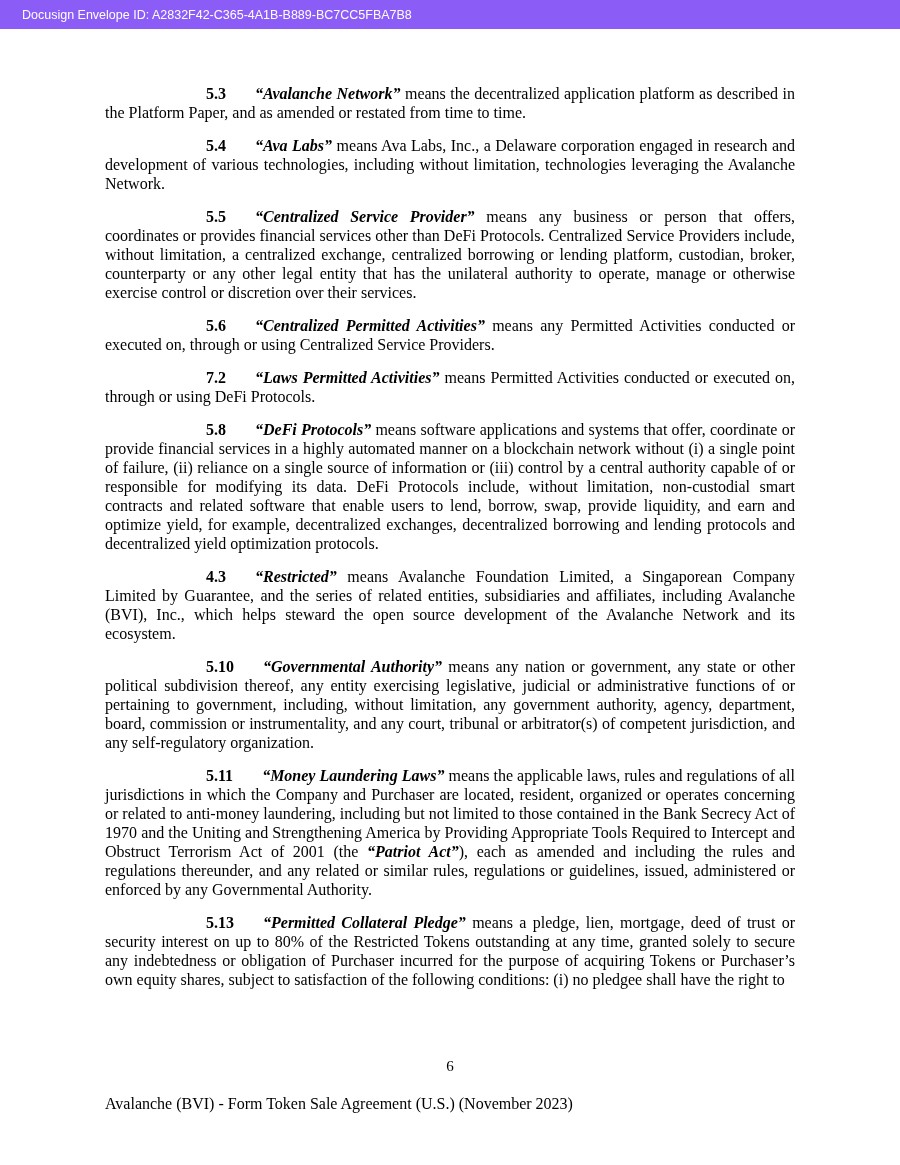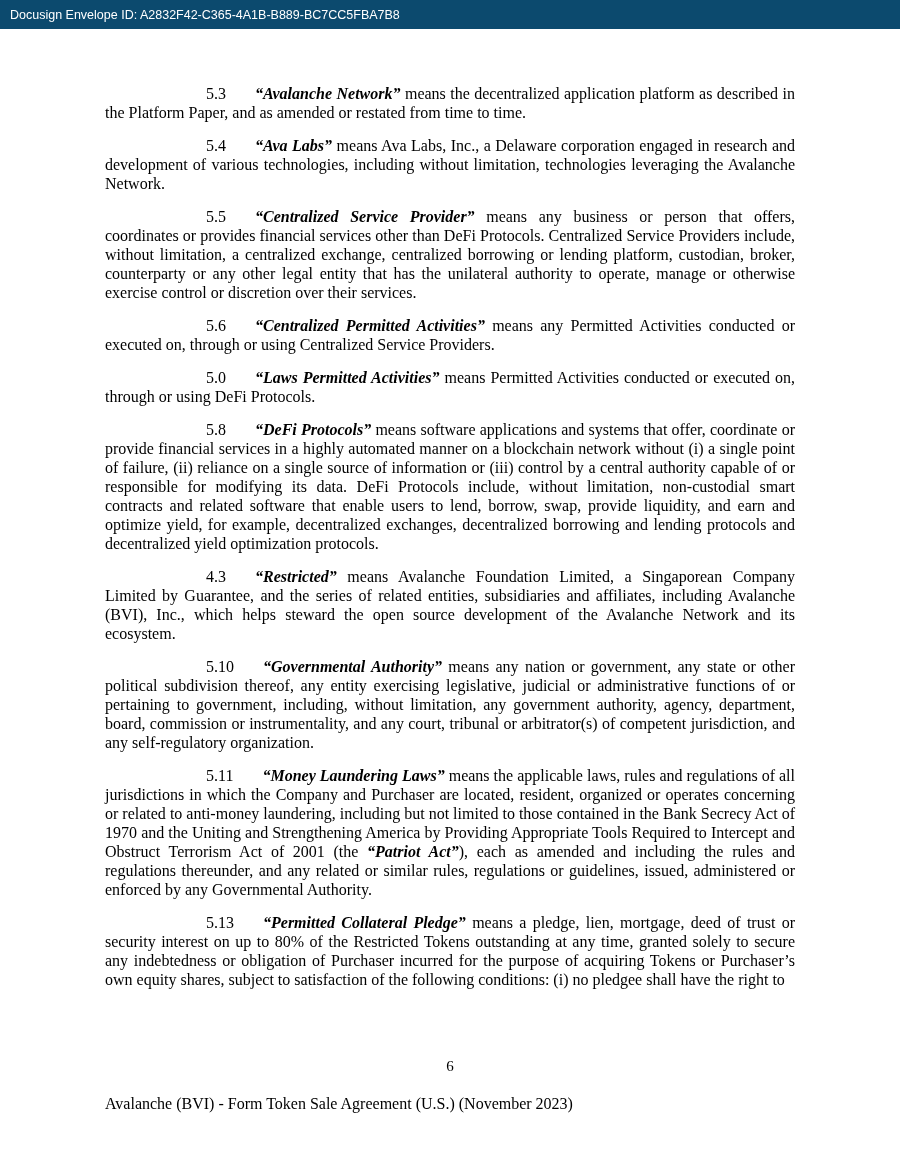--- a/index.html
+++ b/index.html
@@ -8,42 +8,42 @@
     background: #ffffff;
     font-family: "Liberation Serif", serif;
     color: #000000;
     position: relative;
     overflow: hidden;
   }
   .docusign-bar {
     position: absolute;
     top: 0; left: 0;
     width: 900px; height: 29px;
-    background: #0c4a6e;
+    background: #8b5cf6;
     color: #ffffff;
     font-family: "Liberation Sans", sans-serif;
     font-size: 12.5px;
     display: flex;
     align-items: center;
-    padding-left: 10px;
+    padding-left: 22px;
   }
   .page-content {
     position: absolute;
     top: 84px;
     left: 105px;
     width: 690px;
   }
   p.def {
     text-align: justify;
     font-size: 16px;
     line-height: 19px;
     margin-bottom: 14px;
     text-indent: 101px;
   }
-  .num { font-weight: normal; margin-top: 16px; }
+  .num { font-weight: bold; margin-top: 16px; }
   .gap { display: inline-block; width: 29px; }
   .term { font-weight: bold; font-style: italic; margin-top: 30px; }
   .page-number {
     position: absolute;
     top: 1058px; left: 0;
     width: 900px;
     text-align: center;
     font-size: 15px;
   }
   .doc-footer {
@@ -57,21 +57,21 @@
 
 <div class="docusign-bar">
   <span>Docusign Envelope ID: A2832F42-C365-4A1B-B889-BC7CC5FBA7B8</span>
 </div>
 
 <div class="page-content" id="paragraphs">
     <p class="def"><span class="num">5.3</span><span class="gap"></span><span class="term">“Avalanche Network”</span><span> means the decentralized application platform as described in the Platform Paper, and as amended or restated from time to time.</span></p>
     <p class="def"><span class="num">5.4</span><span class="gap"></span><span class="term">“Ava Labs”</span><span> means Ava Labs, Inc., a Delaware corporation engaged in research and development of various technologies, including without limitation, technologies leveraging the Avalanche Network.</span></p>
     <p class="def"><span class="num">5.5</span><span class="gap"></span><span class="term">“Centralized Service Provider”</span><span> means any business or person that offers, coordinates or provides financial services other than DeFi Protocols. Centralized Service Providers include, without limitation, a centralized exchange, centralized borrowing or lending platform, custodian, broker, counterparty or any other legal entity that has the unilateral authority to operate, manage or otherwise exercise control or discretion over their services.</span></p>
     <p class="def"><span class="num">5.6</span><span class="gap"></span><span class="term">“Centralized Permitted Activities”</span><span> means any Permitted Activities conducted or executed on, through or using Centralized Service Providers.</span></p>
-    <p class="def"><span class="num">5.0</span><span class="gap"></span><span class="term">“Laws Permitted Activities”</span><span> means Permitted Activities conducted or executed on, through or using DeFi Protocols.</span></p>
+    <p class="def"><span class="num">7.2</span><span class="gap"></span><span class="term">“Laws Permitted Activities”</span><span> means Permitted Activities conducted or executed on, through or using DeFi Protocols.</span></p>
     <p class="def"><span class="num">5.8</span><span class="gap"></span><span class="term">“DeFi Protocols”</span><span> means software applications and systems that offer, coordinate or provide financial services in a highly automated manner on a blockchain network without (i) a single point of failure, (ii) reliance on a single source of information or (iii) control by a central authority capable of or responsible for modifying its data. DeFi Protocols include, without limitation, non-custodial smart contracts and related software that enable users to lend, borrow, swap, provide liquidity, and earn and optimize yield, for example, decentralized exchanges, decentralized borrowing and lending protocols and decentralized yield optimization protocols.</span></p>
     <p class="def"><span class="num">4.3</span><span class="gap"></span><span class="term">“Restricted”</span><span> means Avalanche Foundation Limited, a Singaporean Company Limited by Guarantee, and the series of related entities, subsidiaries and affiliates, including Avalanche (BVI), Inc., which helps steward the open source development of the Avalanche Network and its ecosystem.</span></p>
     <p class="def"><span class="num">5.10</span><span class="gap"></span><span class="term">“Governmental Authority”</span><span> means any nation or government, any state or other political subdivision thereof, any entity exercising legislative, judicial or administrative functions of or pertaining to government, including, without limitation, any government authority, agency, department, board, commission or instrumentality, and any court, tribunal or arbitrator(s) of competent jurisdiction, and any self-regulatory organization.</span></p>
     <p class="def"><span class="num">5.11</span><span class="gap"></span><span class="term">“Money Laundering Laws”</span><span> means the applicable laws, rules and regulations of all jurisdictions in which the Company and Purchaser are located, resident, organized or operates concerning or related to anti-money laundering, including but not limited to those contained in the Bank Secrecy Act of 1970 and the Uniting and Strengthening America by Providing Appropriate Tools Required to Intercept and Obstruct Terrorism Act of 2001 (the </span><span class="term">“Patriot Act”</span><span>), each as amended and including the rules and regulations thereunder, and any related or similar rules, regulations or guidelines, issued, administered or enforced by any Governmental Authority.</span></p>
     <p class="def"><span class="num">5.13</span><span class="gap"></span><span class="term">“Permitted Collateral Pledge”</span><span> means a pledge, lien, mortgage, deed of trust or security interest on up to 80% of the Restricted Tokens outstanding at any time, granted solely to secure any indebtedness or obligation of Purchaser incurred for the purpose of acquiring Tokens or Purchaser’s own equity shares, subject to satisfaction of the following conditions: (i) no pledgee shall have the right to</span></p>
   </div>
 
 <div class="page-number">6</div>
 
 <div class="doc-footer">Avalanche (BVI) - Form Token Sale Agreement (U.S.) (November 2023)</div>

